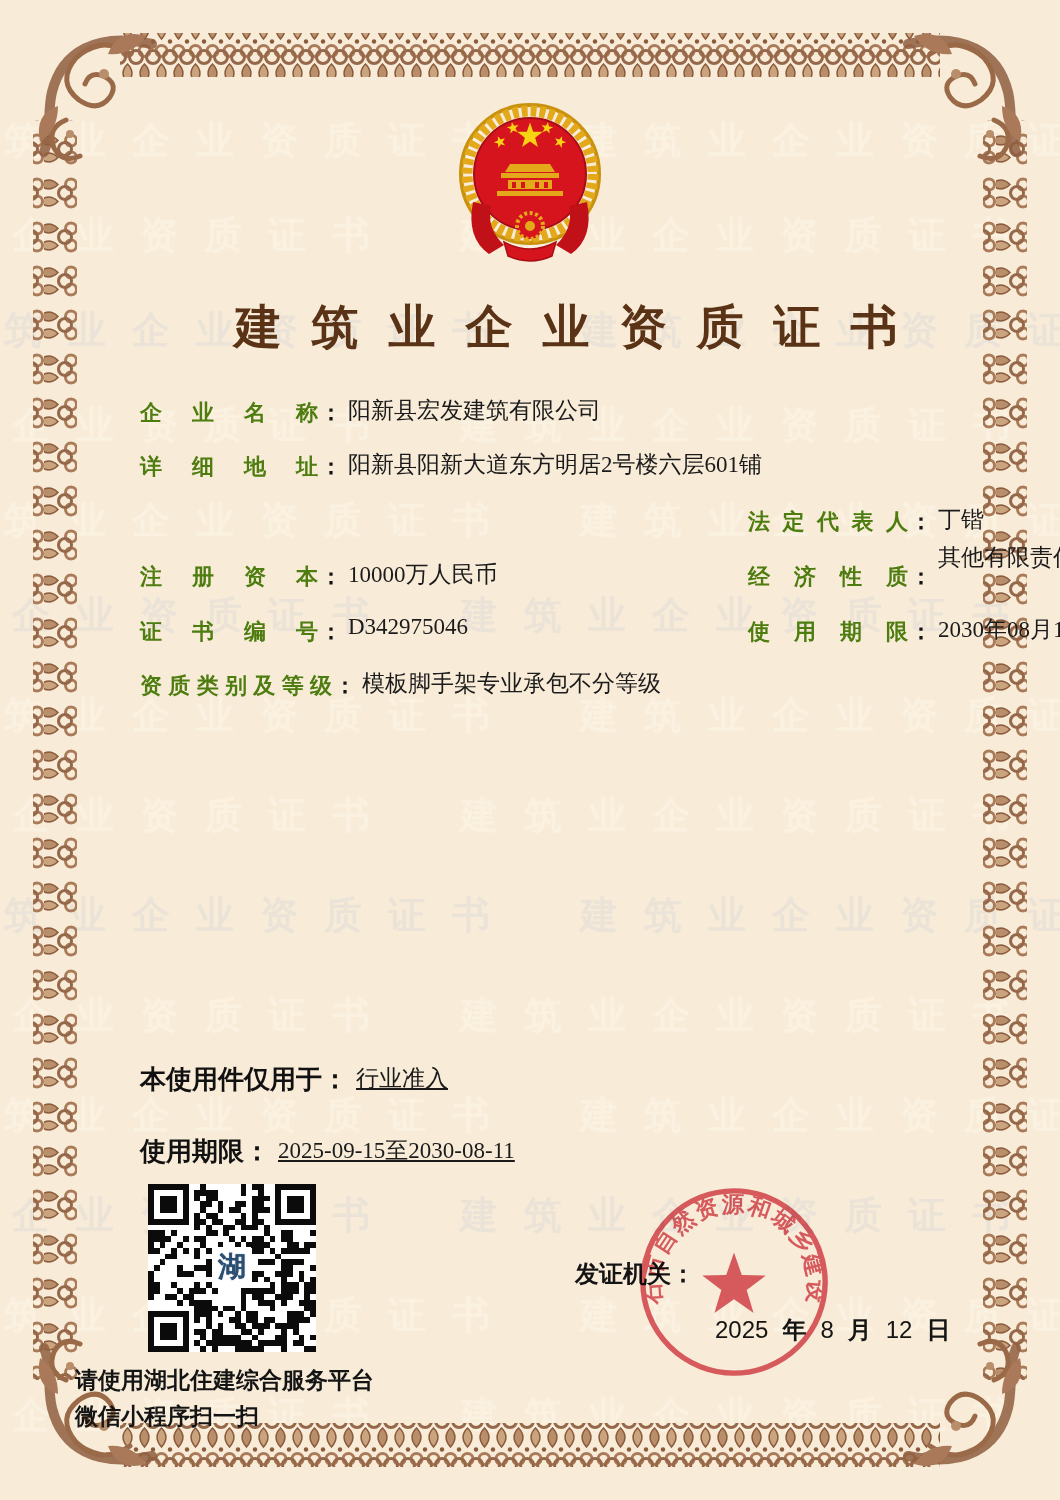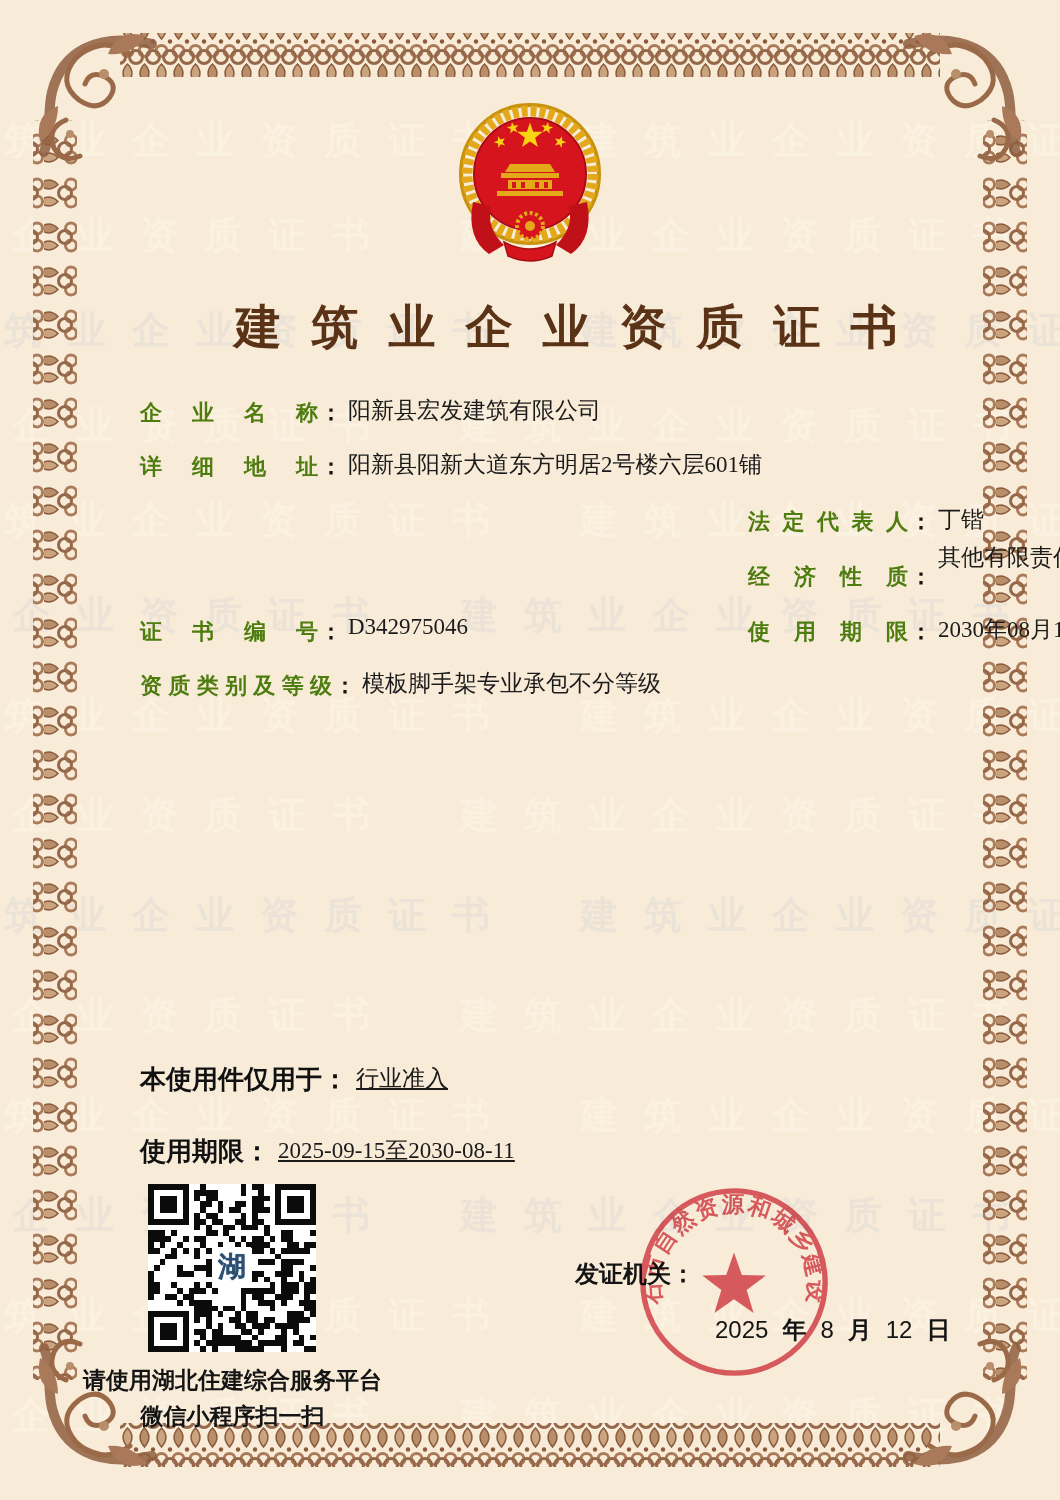--- a/index.html
+++ b/index.html
@@ -49,21 +49,21 @@
   .uval{font-family:"Liberation Serif","DejaVu Serif",serif;font-size:23px;color:#1b1b1b;vertical-align:2px;text-decoration:underline;}
   
   .qr-wrap{position:absolute;left:148px;top:1184px;width:168px;height:168px;background:#fff;}
   .qr-logo{
     position:absolute;left:65px;top:63px;width:38px;height:40px;background:#fff;
     display:flex;align-items:center;justify-content:center;
     color:#2b4e71;font-weight:bold;font-size:28px;
     text-shadow:0 0 1px #2b4e71;
   }
   .qr-caption{
-    position:absolute;left:75px;top:1362px;width:315px;text-align:center;
+    position:absolute;left:75px;top:1362px;width:315px;
     font-weight:bold;font-size:23px;color:#141414;line-height:36px;
   }
   
   .issuer-label{position:absolute;left:575px;top:1258px;font-weight:bold;font-size:24px;color:#141414;white-space:nowrap;}
   .date-row{position:absolute;left:708px;top:1314px;white-space:nowrap;font-size:24px;color:#141414;}
   .dnum{font-family:Liberation Sans, sans-serif;margin:12px 7px;}
   .dunit{font-weight:bold;margin:0 7px;}
   .seal{position:absolute;left:636px;top:1184px;width:196px;height:196px;color:#d84a58;opacity:.88;mix-blend-mode:multiply;}
 </style>
 </head>
@@ -163,20 +163,23 @@
   </div>
   <div class="frow" style="top:452px">
     <span class="lbl w178">详细地址</span><span class="colon">：</span><span class="val">阳新县阳新大道东方明居2号楼六层601铺</span>
   </div>
   <div class="frow" style="top:507px;height:40px;">
     <span class="fcol-right">
       <span class="lbl w160">法定代表人</span><span class="colon">：</span><span class="val">丁锴</span>
     </span>
   </div>
   <div class="frow" style="top:562px;height:40px;">
+    <span class="fcol-left">
+      <span class="lbl w178">注册资本</span><span class="colon">：</span><span class="val">10000万人民币</span>
+    </span>
     <span class="fcol-right">
       <span class="lbl w160">经济性质</span><span class="colon">：</span><span class="val raised">其他有限责任公司</span>
     </span>
   </div>
   <div class="frow" style="top:617px;height:40px;">
     <span class="fcol-left">
       <span class="lbl w178">证书编号</span><span class="colon">：</span><span class="val">D342975046</span>
     </span>
     <span class="fcol-right">
       <span class="lbl w160">使用期限</span><span class="colon">：</span><span class="val">2030年08月11日</span>

